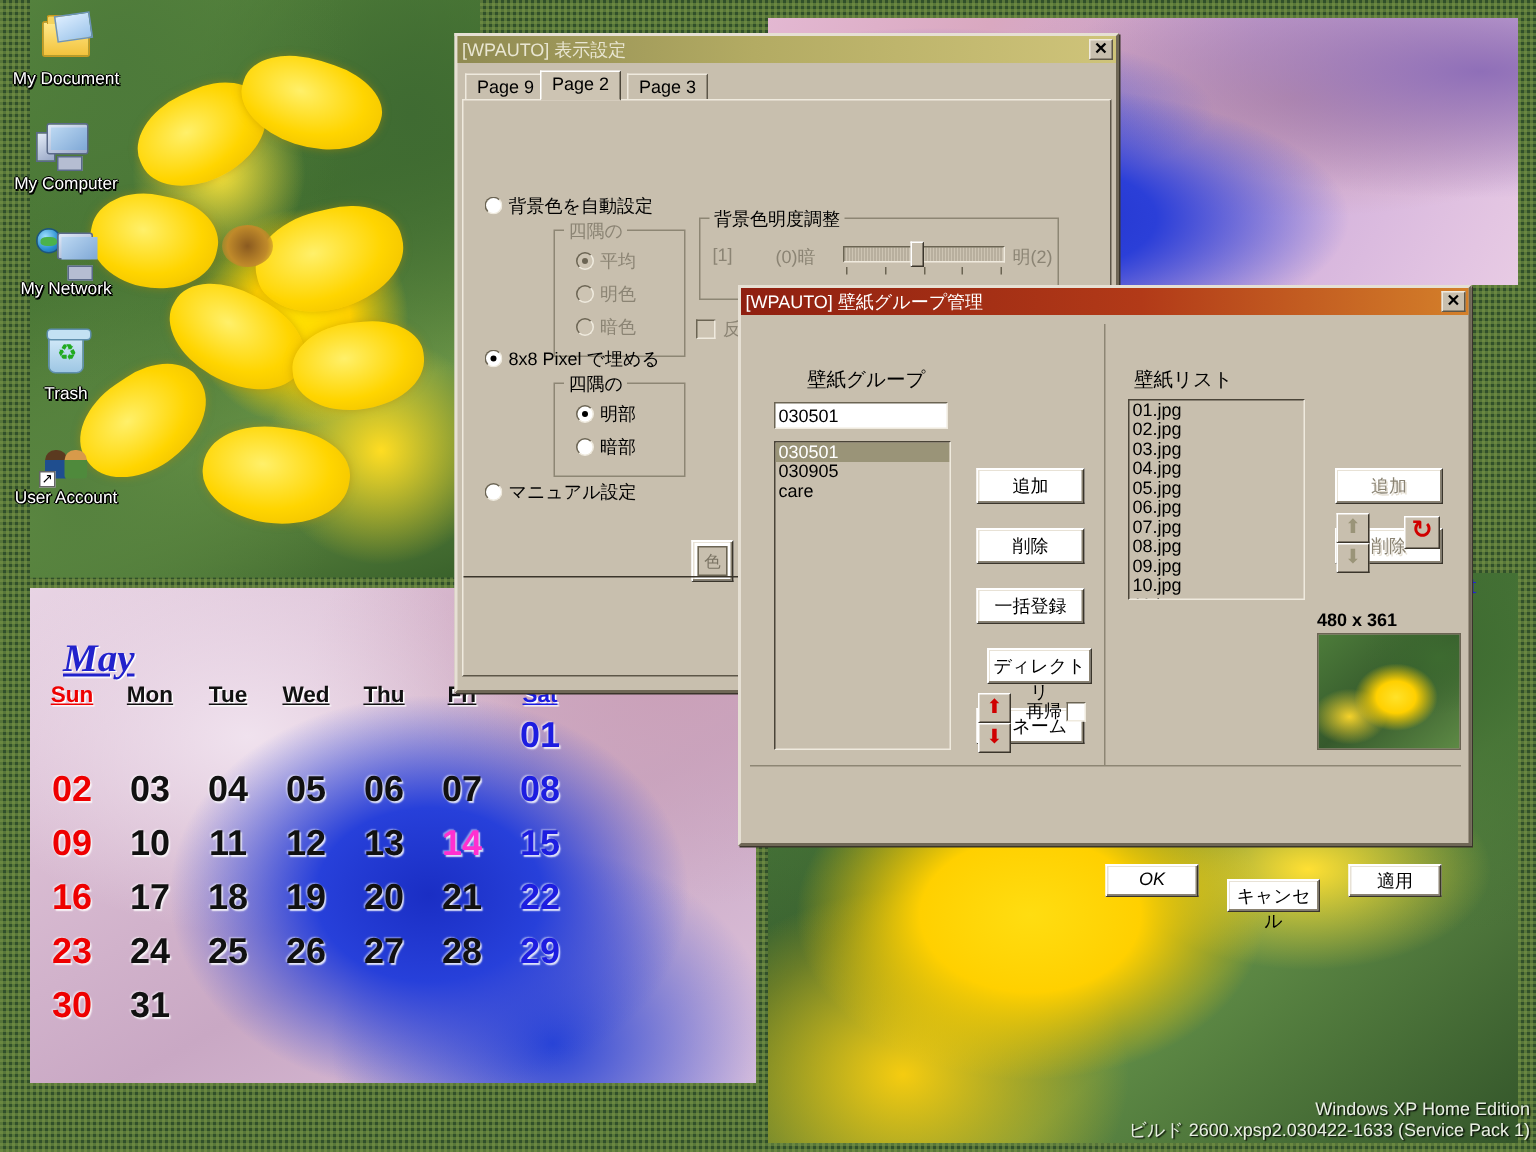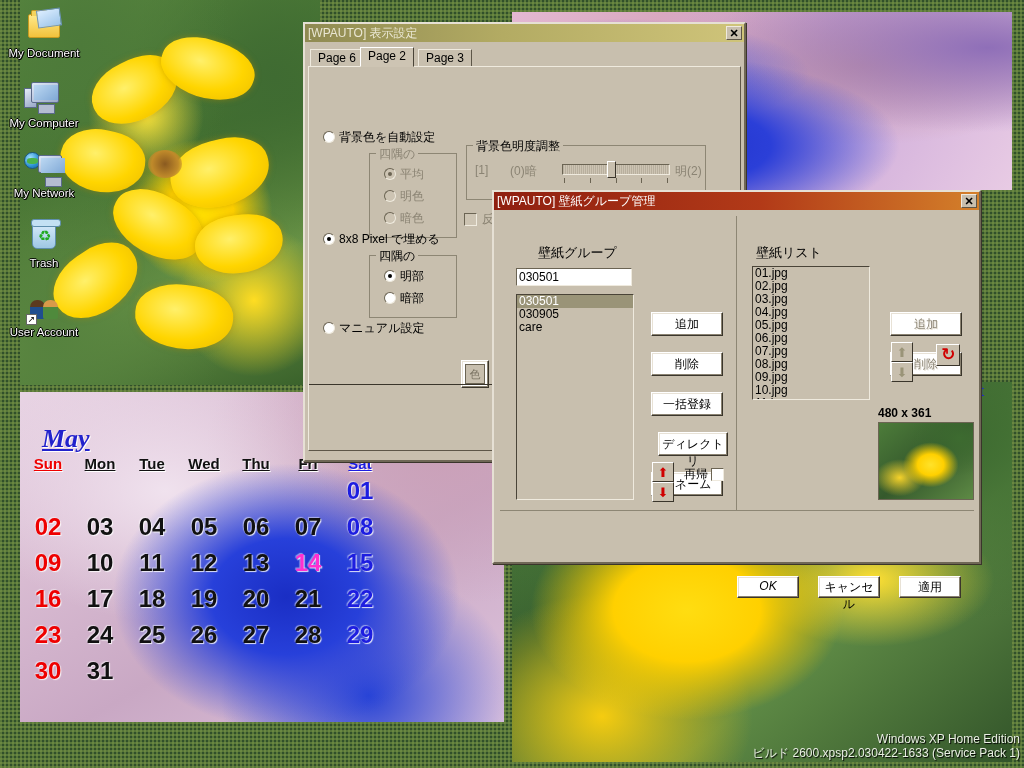--- a/index.html
+++ b/index.html
@@ -529,21 +529,21 @@
     </div>
 
   <div class="win" id="dlg-display" style="left:303px; top:22px; width:443px; height:440px;">
     <div class="titlebar inactive">
       <span class="ttxt">[WPAUTO] 表示設定</span>
       <span class="tbtn">✕</span>
     </div>
 
     <div class="winbody" style="padding:3px 3px 0 3px;">
       <div class="tabstrip">
-        <div class="tab" style="left:0;">Page 6</div>
+        <div class="tab" style="left:0;">Page 9</div>
         <div class="tab sel" style="left:50px;">Page 2</div>
         <div class="tab" style="left:108px;">Page 3</div>
       </div>
 
       <div class="tabpane" style="height:385px; margin-top:-1px;">
 
         <div class="jp" style="position:absolute; left:14px; top:62px;">
           <span class="radio"></span><span>背景色を自動設定</span>
         </div>
 
@@ -556,21 +556,21 @@
             <span class="radio dimr"></span><span>明色</span>
           </div>
           <div class="jp dim" style="position:absolute; left:14px; top:56px;">
             <span class="radio dimr"></span><span>暗色</span>
           </div>
         </div>
 
         <div class="group" style="left:157px; top:78px; width:240px; height:55px;">
           <span class="glabel jp">背景色明度調整</span>
           <span class="jp dim" style="position:absolute; left:8px; top:17px;">[1]</span>
-          <span class="jp dim" style="position:absolute; left:43px; top:17px;">(0)暗</span>
+          <span class="jp dim" style="position:absolute; left:50px; top:17px;">(0)暗</span>
           <div class="slider-track" style="left:95px; top:18px; width:108px;"></div>
           <div class="slider-thumb" style="left:140px; top:15px;"></div>
           <div class="slider-ticks" style="left:97px; top:32px; width:104px;">
             <i></i>
               <i></i>
               <i></i>
               <i></i>
               <i></i>
           </div>
           <span class="jp dim" style="position:absolute; left:208px; top:17px;">明(2)</span>
@@ -687,21 +687,21 @@
         <span class="arrow-dn arrow-gray">⬇</span>
       </div>
       <div class="refresh-ico" style="left:442px; top:134px;"></div>
 
       <div class="jp" style="position:absolute; left:384px; top:196px; font-size:12px;font-weight:bold;">480 x 361</div>
       <div class="thumbimg" style="left:384px; top:212px; width:96px; height:78px;"></div>
 
       <div class="btn" style="position:absolute; left:243px; top:318px; width:62px; height:22px;">
         <span style="display:block;padding-top:2px;font-style:italic;">OK</span>
       </div>
-      <div class="btn" style="position:absolute; left:324px; top:318px; width:62px; height:22px;">
+      <div class="btn" style="position:absolute; left:324px; top:328px; width:62px; height:22px;">
         <span style="display:block;padding-top:2px;">キャンセル</span>
       </div>
       <div class="btn" style="position:absolute; left:405px; top:318px; width:62px; height:22px;">
         <span style="display:block;padding-top:2px;">適用</span>
       </div>
     </div>
   </div>
 
   <div class="watermark" style="bottom:22px;">Windows XP Home Edition</div>
   <div class="watermark" style="bottom:6px;">ビルド 2600.xpsp2.030422-1633 (Service Pack 1)</div>

